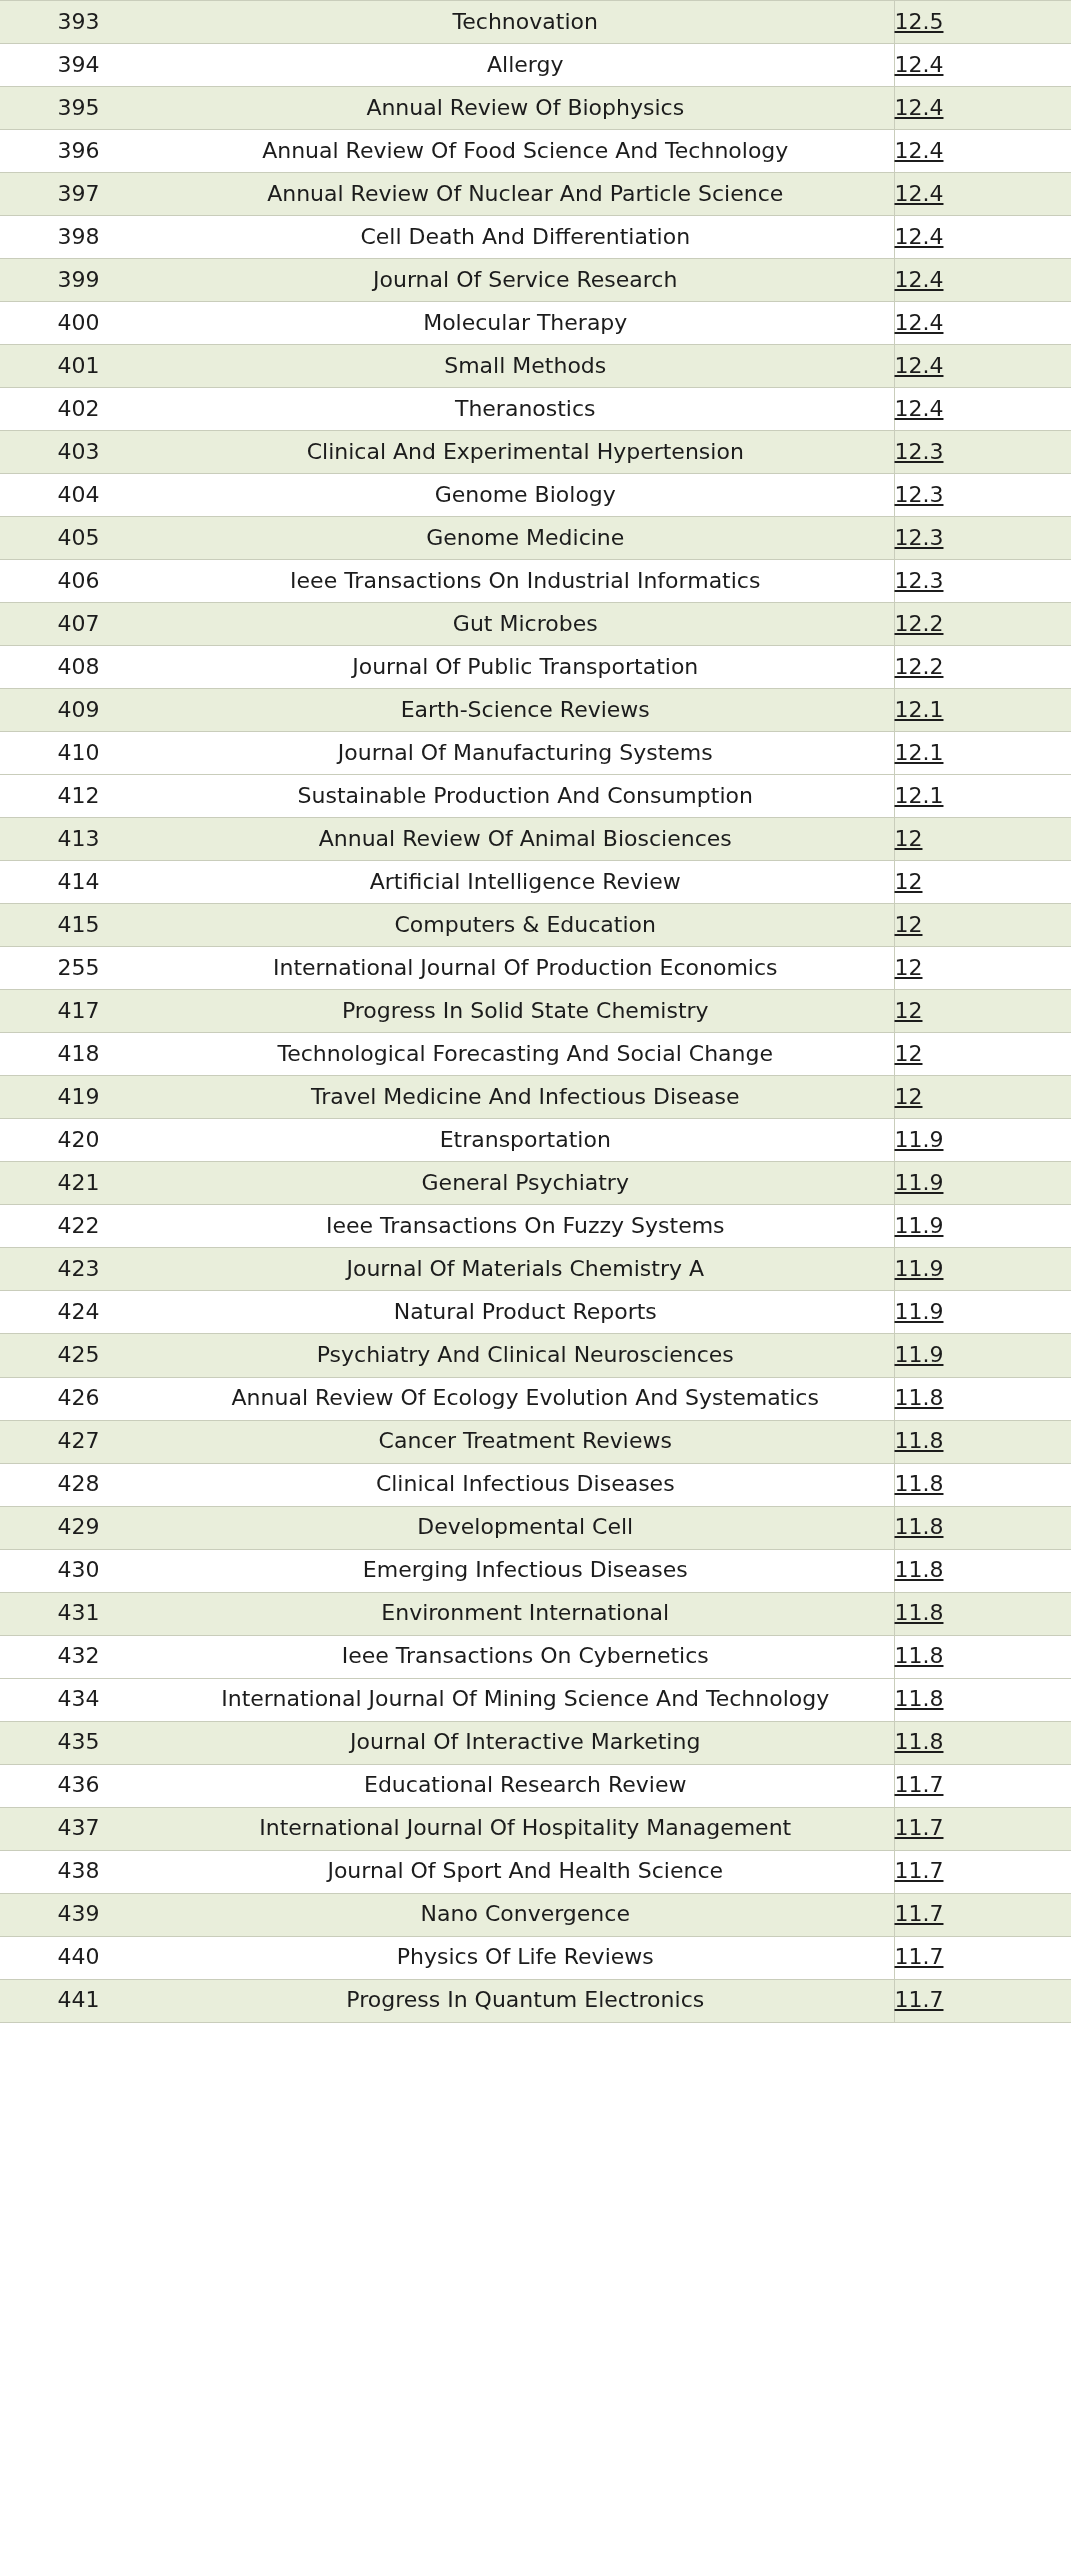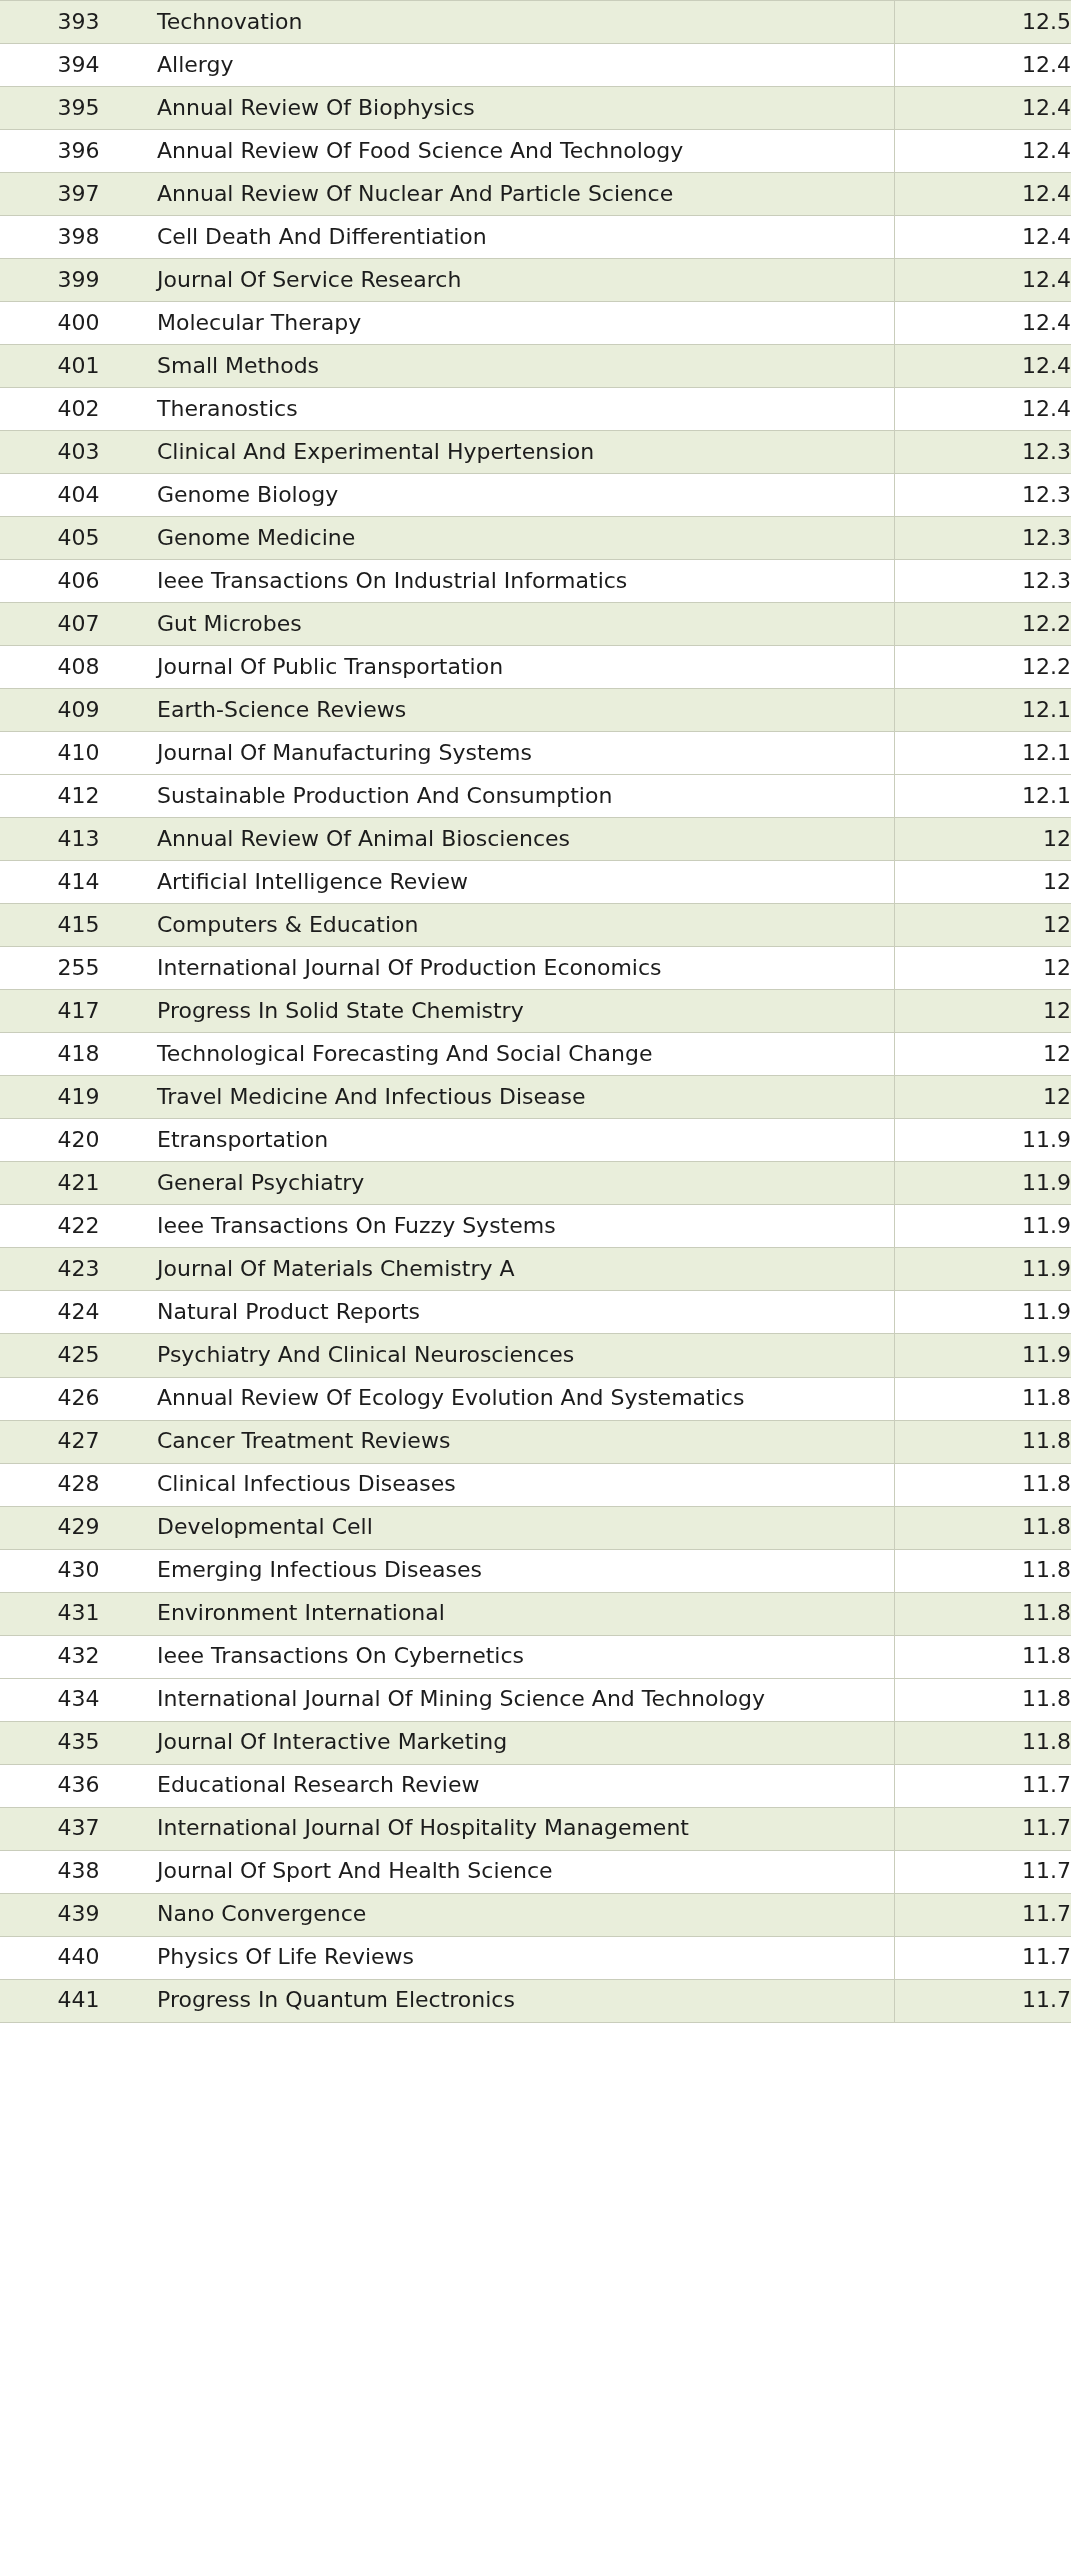--- a/index.html
+++ b/index.html
@@ -36,25 +36,26 @@
     background: #ffffff;
   }
   td.cell-rank {
     text-align: center;
     padding-left: 0;
     padding-right: 0;
   }
   td.cell-name {
     padding-left: 14px;
     padding-right: 14px;
+    text-align: center;
+  }
+  td.cell-value {
     text-align: left;
-  }
-  td.cell-value {
-    text-align: right;
     border-left: 1.1px solid #c9cdbb;
+    text-decoration: underline;
   }
 </style>
 </head>
 <body>
 
 <table id="journal-table">
   <colgroup>
     <col class="c-rank">
     <col class="c-name">
     <col class="c-value">

